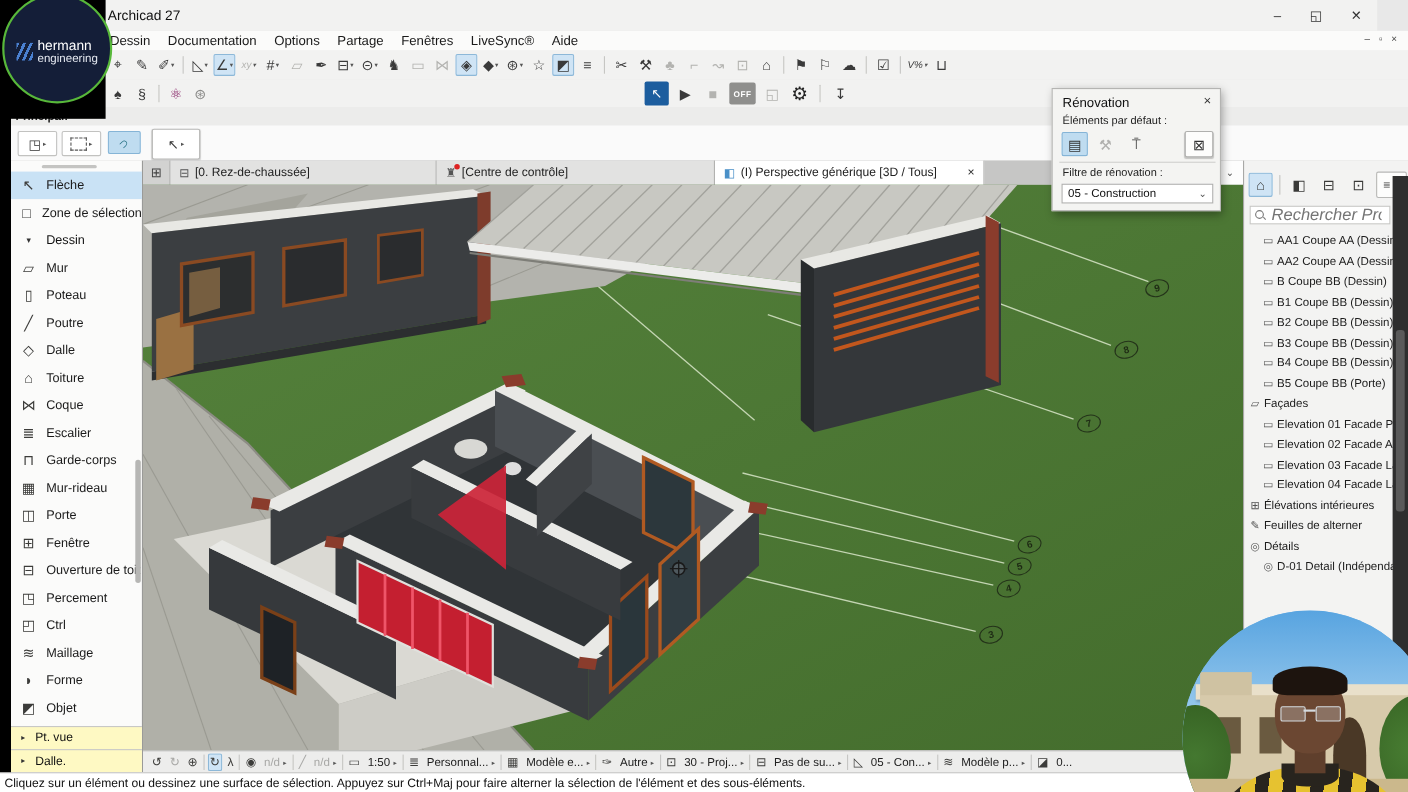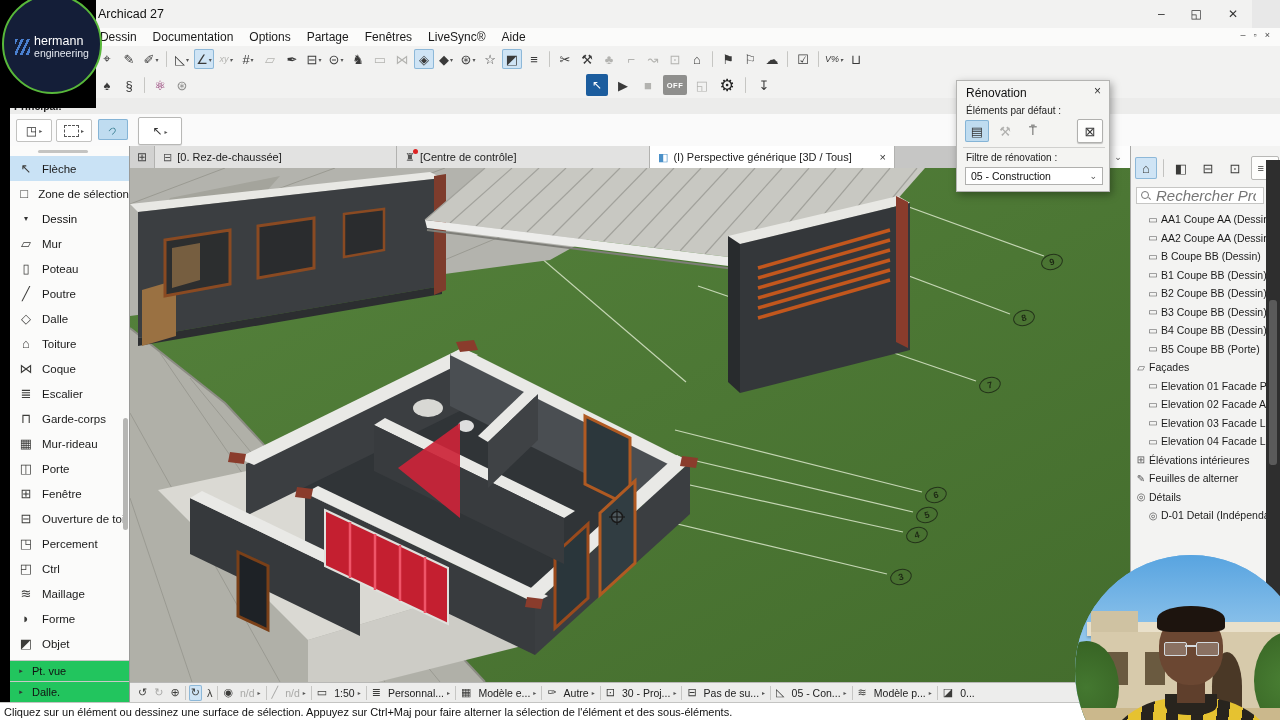--- a/index.html
+++ b/index.html
@@ -54,21 +54,21 @@
   .palette{position:absolute;left:10px;top:146px;width:120px;height:556px;background:#fbfbfa;border-right:1px solid #9a9a98;box-sizing:border-box;}
   .palette-handle{position:absolute;left:28px;top:4px;width:50px;height:3px;background:#c4c4c2;border-radius:2px;}
   .tool-list{position:absolute;left:0;top:10px;width:100%;}
   .tool-row{display:flex;align-items:center;height:25px;}
   .tool-row .ticon{width:32px;text-align:center;font-size:13px;color:#3c3c3a;}
   .tool-row .tlabel{font-size:11.5px;color:#1a1a1a;white-space:nowrap;}
   .tool-row.selected{background:#c9e2f5;}
   .tool-row.header .ticon{font-size:8px;color:#333;}
   .tool-row.header .tlabel{font-size:11.5px;color:#111;}
   .palette-footers{position:absolute;left:0;bottom:0;width:100%;}
-  .foot-row{display:flex;align-items:center;height:20px;background:#22c55e;border-top:1px solid #c8c8c6;}
+  .foot-row{display:flex;align-items:center;height:20px;background:#fef9c3;border-top:1px solid #c8c8c6;}
   .foot-row .ticon{width:22px;text-align:center;font-size:7px;color:#333;}
   .foot-row .tlabel{font-size:11px;color:#111;}
   .palette-scroll{position:absolute;right:1px;top:272px;width:5px;height:112px;background:#b6b6b4;border-radius:3px;}
   
   .viewport{position:absolute;left:130px;top:168px;width:1000px;height:514px;background:#4d7a35;overflow:hidden;}
   .viewport svg{display:block;}
   .vp-marker{position:absolute;width:20px;height:14px;border:1.4px solid #24331a;border-radius:50%;color:#1e2a14;
              font-size:9px;font-weight:bold;display:flex;align-items:center;justify-content:center;
              transform:rotate(-14deg);background:rgba(70,110,50,.18);}
   

